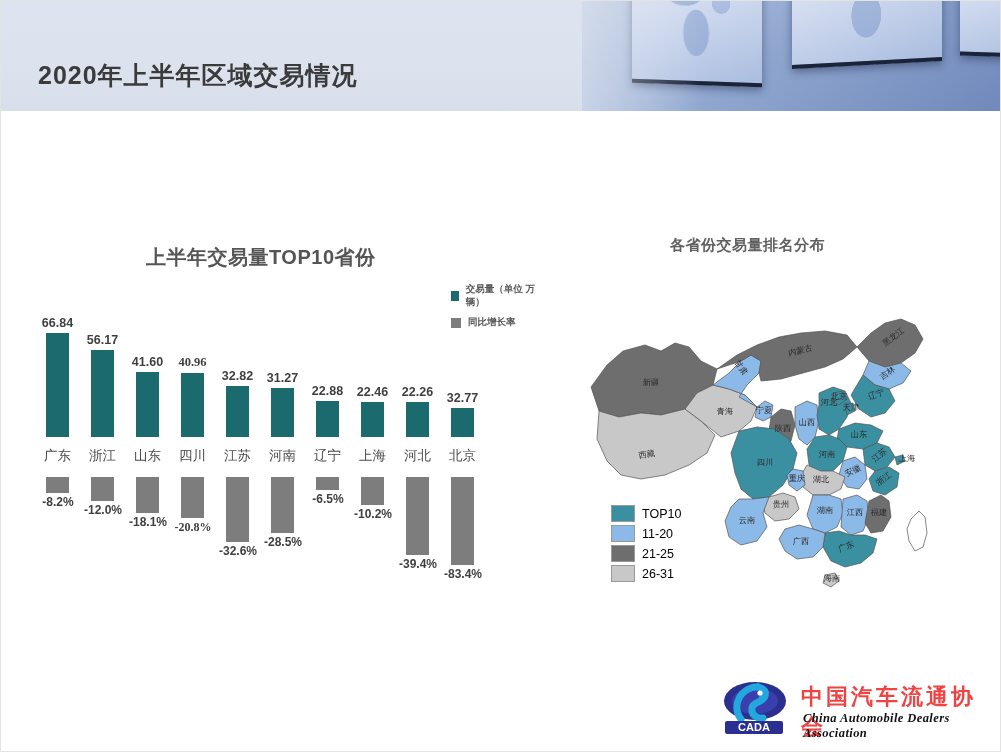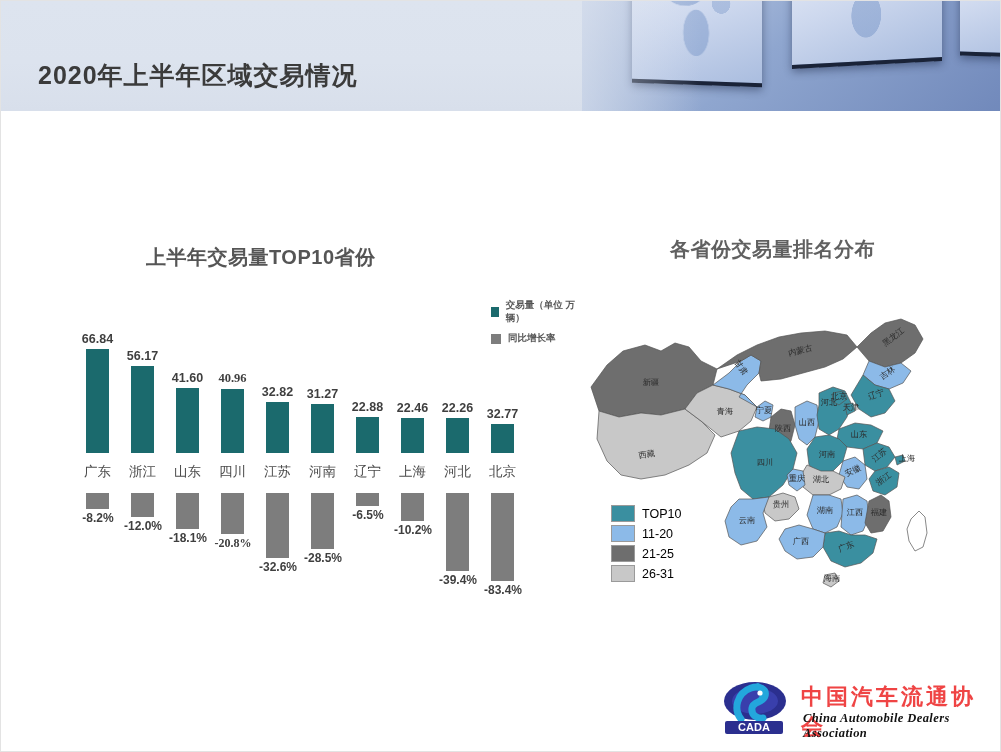--- a/index.html
+++ b/index.html
@@ -49,24 +49,24 @@
     position:absolute;left:37px;top:43px;
     font-size:25px;font-weight:bold;color:#3b3b3b;letter-spacing:1px;margin-top:15px;
   }
   
   .chart-title{
     position:absolute;left:145px;top:243px;
     font-size:20px;font-weight:bold;color:#555555;letter-spacing:.5px;
   }
   .map-title{
     position:absolute;left:669px;top:235px;
-    font-size:20px;font-weight:bold;color:#606060;letter-spacing:.5px;
-  }
-  
-  .chart{position:absolute;left:34px;top:316px;width:500px;height:300px;margin-left:40px;}
+    font-size:15px;font-weight:bold;color:#606060;letter-spacing:.5px;
+  }
+  
+  .chart{position:absolute;left:34px;top:300px;width:500px;height:300px;}
   .legend{position:absolute;left:416px;top:-18px;}
   .legend-row{display:flex;align-items:center;margin-bottom:7px;}
   .legend-sw{width:10px;height:10px;margin-right:7px;}
   .legend-txt{font-size:9.5px;font-weight:bold;color:#555;}
   .plot{position:absolute;left:0;top:24px;width:470px;height:260px;}
   .col{position:absolute;bottom:0;width:45px;}
   .bar-pos{
     position:absolute;left:11px;width:23px;bottom:148px;
     background:#1b6a6d;
   }

